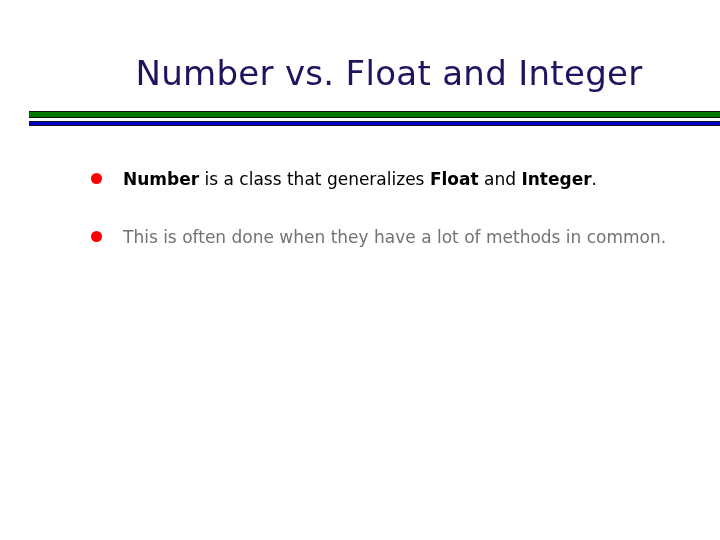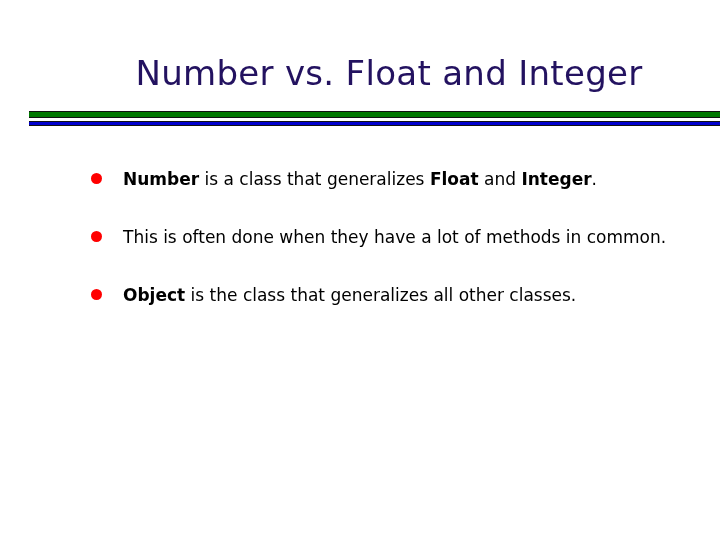--- a/index.html
+++ b/index.html
@@ -119,23 +119,19 @@
   <div class="bullets">
 
     <div class="bullet-item">
       <span class="bullet-marker" style="background: rgb(255, 0, 0);"></span>
       <div class="bullet-text" style="color: rgb(0, 0, 0);"><b>Number</b><span> is a class that generalizes </span><b>Float</b><span> and </span><b>Integer</b><span>.</span></div>
     </div>
 
 
     <div class="bullet-item">
       <span class="bullet-marker" style="background: rgb(255, 0, 0);"></span>
-      <div class="bullet-text" style="color: #000000;"><span>This is often done when they have a lot of methods in common.</span></div>
+      <div class="bullet-text" style="color: #737373;"><span>This is often done when they have a lot of methods in common.</span></div>
     </div>
 
-    <div class="bullet-item">
-      <span class="bullet-marker" style="background: rgb(255, 0, 0);"></span>
-      <div class="bullet-text" style="color: rgb(0, 0, 0);"><b>Object</b><span> is the class that generalizes all other classes.</span></div>
-    </div>
 
   </div>
 
 </div>
 
 </body></html>

